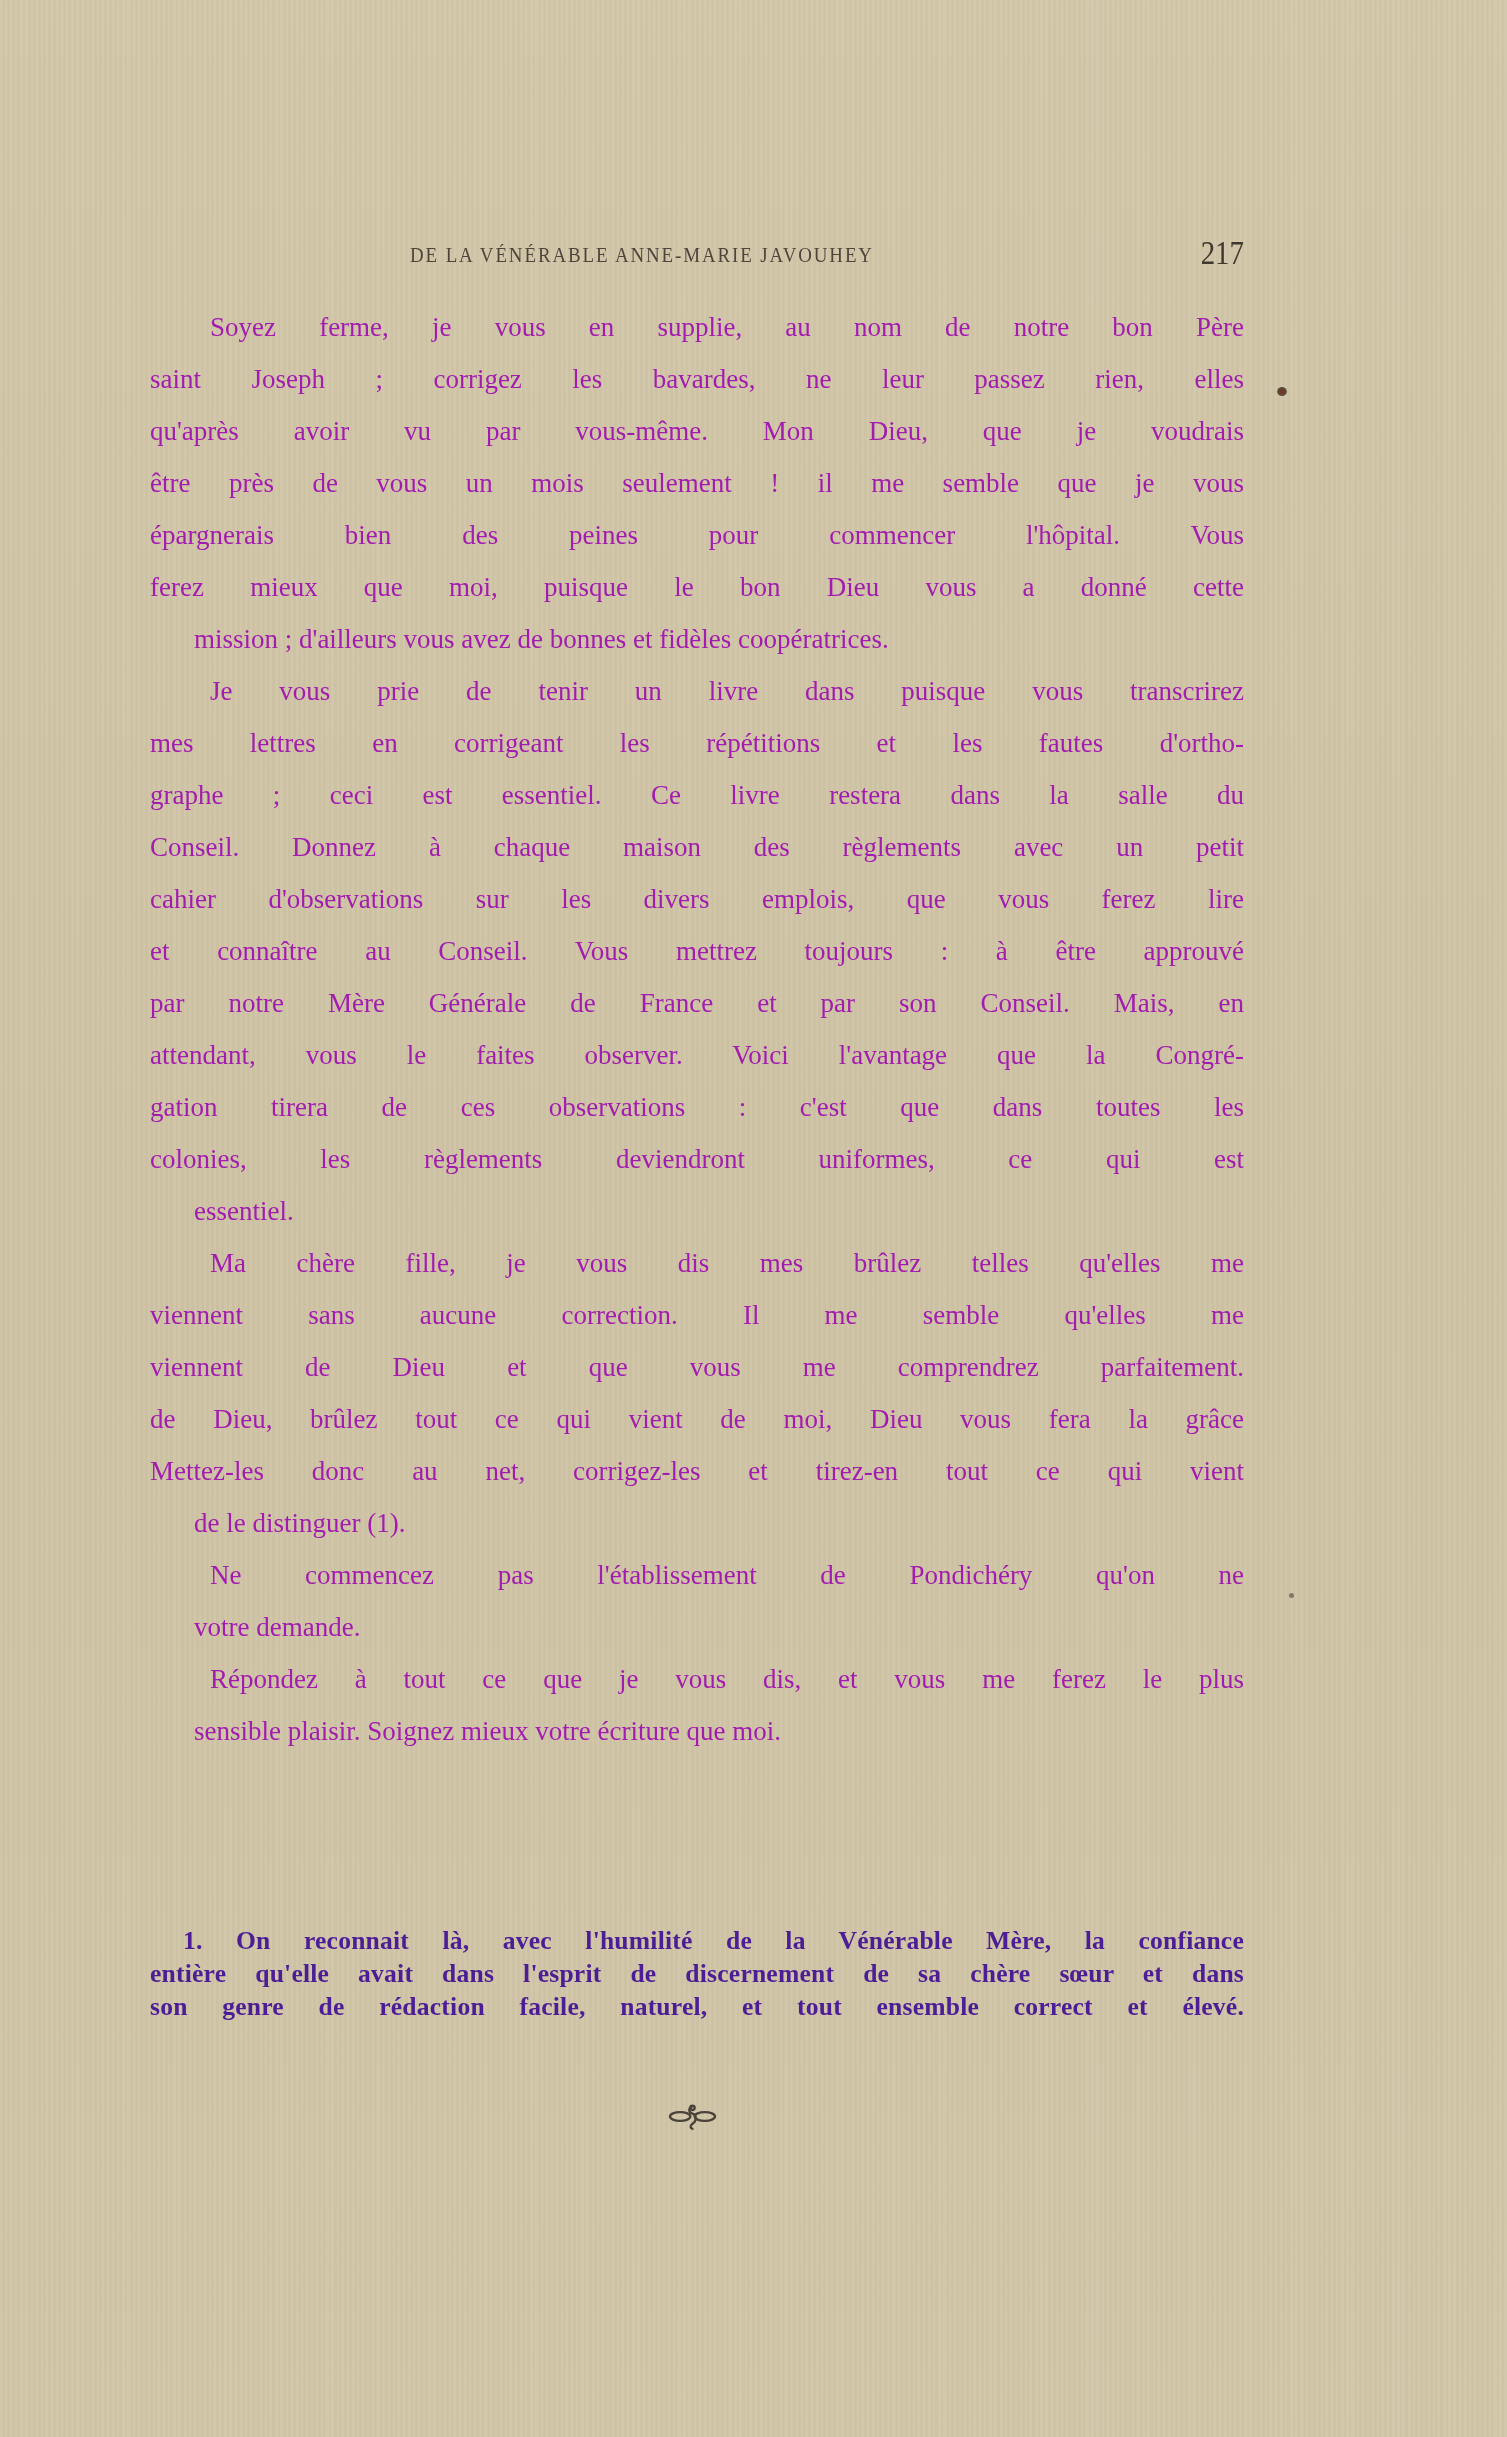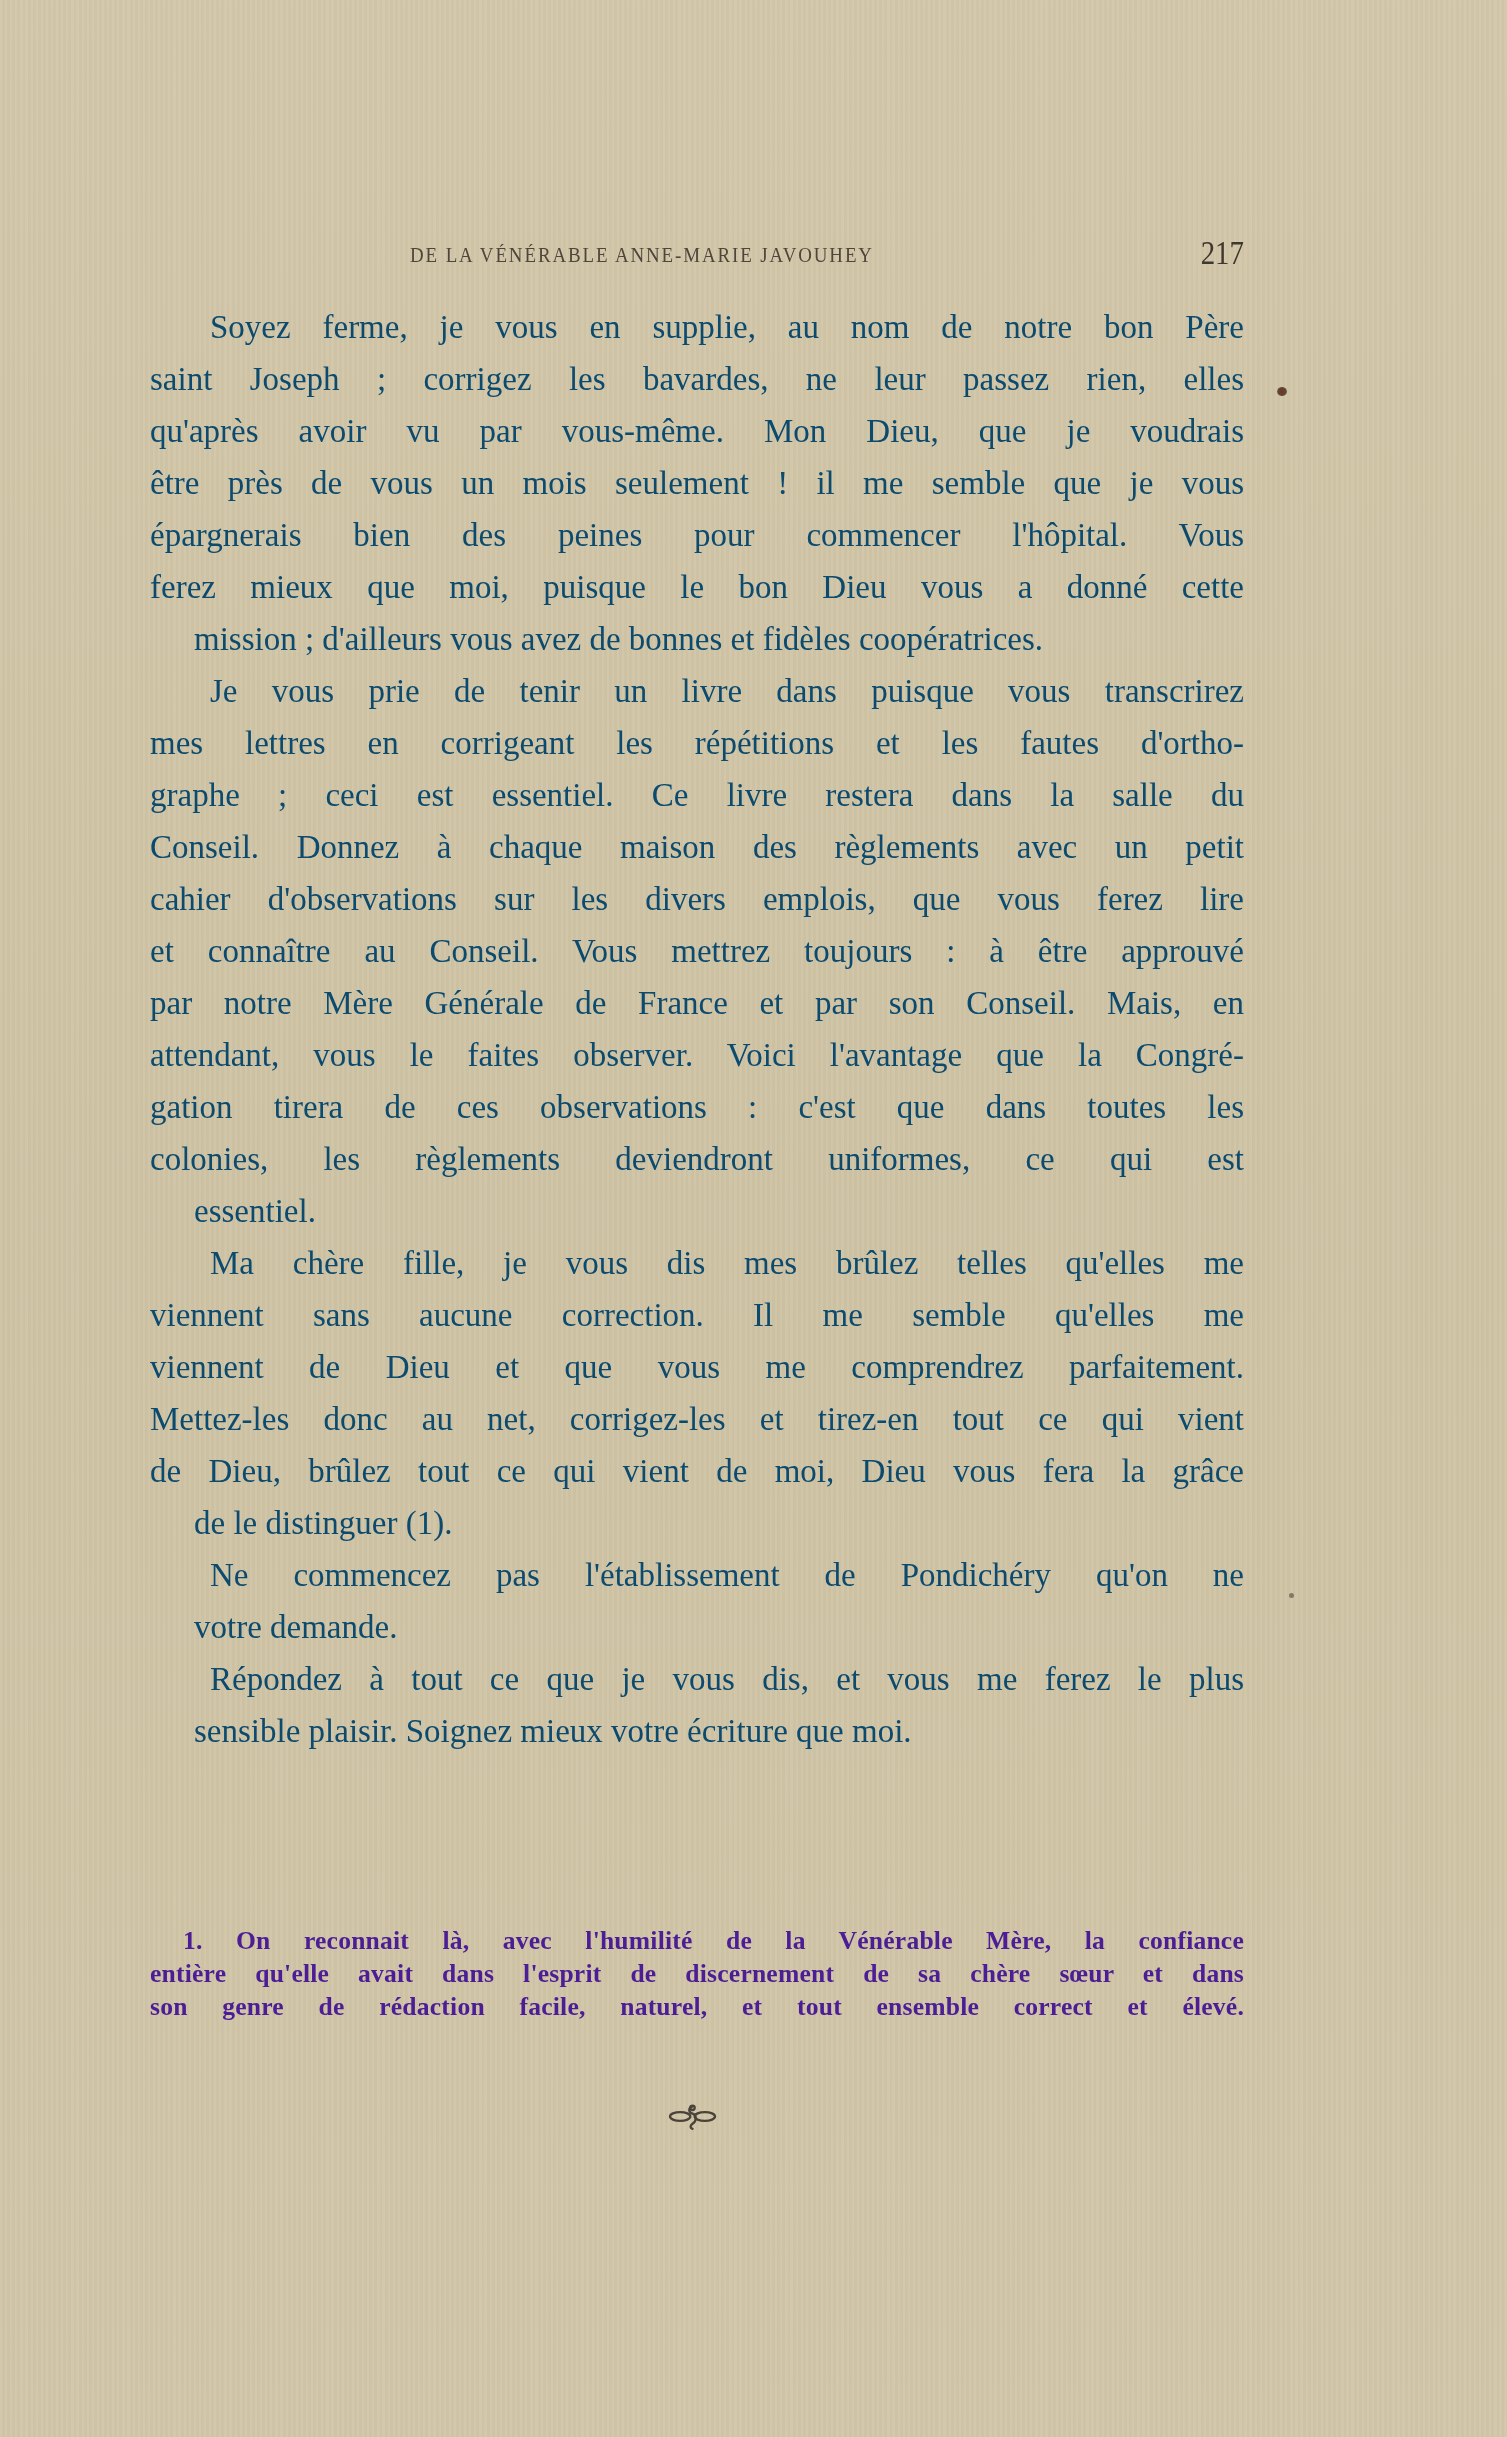--- a/index.html
+++ b/index.html
@@ -57,25 +57,25 @@
   .body-text {
     position: absolute;
     top: 285px;
     left: 150px;
     width: 1094px;
   }
   .line {
     display: block;
     height: 52px;
     line-height: 52px;
-    font-size: 33px;
+    font-size: 27px;
     white-space: nowrap;
     text-align: justify;
     text-align-last: justify;
-    color: #0c4a6e;
+    color: #a21caf;
     font-family: "Liberation Serif", "DejaVu Serif", serif;
   }
   .line.indent {
     padding-left: 60px;
   }
   .line.last {
     text-align-last: left;
     margin-left: 44px;
   }
   .footnote {
@@ -154,22 +154,22 @@
     <span class="line">et connaître au Conseil. Vous mettrez toujours : à être approuvé</span>
     <span class="line">par notre Mère Générale de France et par son Conseil. Mais, en</span>
     <span class="line">attendant, vous le faites observer. Voici l'avantage que la Congré-</span>
     <span class="line">gation tirera de ces observations : c'est que dans toutes les</span>
     <span class="line">colonies, les règlements deviendront uniformes, ce qui est</span>
     <span class="line last">essentiel.</span>
 
     <span class="line indent">Ma chère fille, je vous dis mes brûlez telles qu'elles me</span>
     <span class="line">viennent sans aucune correction. Il me semble qu'elles me</span>
     <span class="line">viennent de Dieu et que vous me comprendrez parfaitement.</span>
+    <span class="line">de Dieu, brûlez tout ce qui vient de moi, Dieu vous fera la grâce</span>
     <span class="line">Mettez-les donc au net, corrigez-les et tirez-en tout ce qui vient</span>
-    <span class="line">de Dieu, brûlez tout ce qui vient de moi, Dieu vous fera la grâce</span>
     <span class="line last">de le distinguer (1).</span>
 
     <span class="line indent">Ne commencez pas l'établissement de Pondichéry qu'on ne</span>
     <span class="line last">votre demande.</span>
 
     <span class="line indent">Répondez à tout ce que je vous dis, et vous me ferez le plus</span>
     <span class="line last">sensible plaisir. Soignez mieux votre écriture que moi.</span>
   </div>
 
   <div class="footnote">

